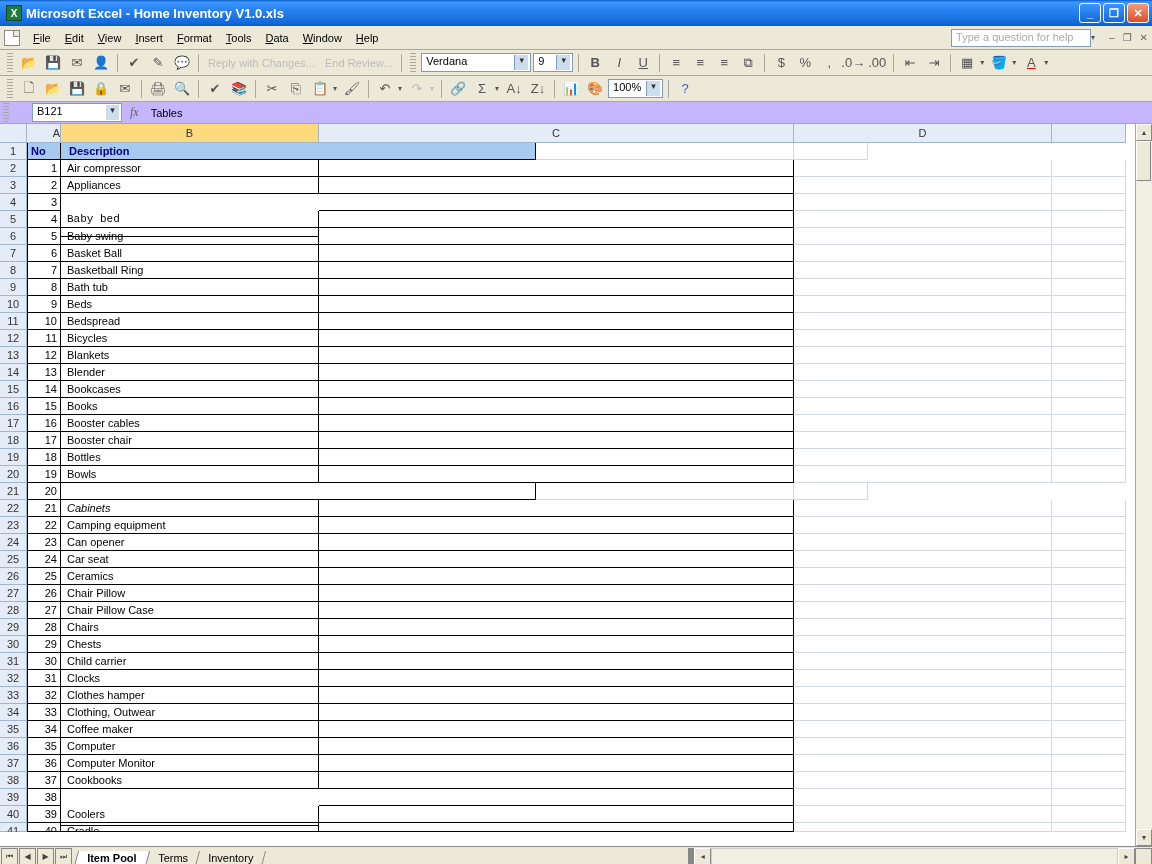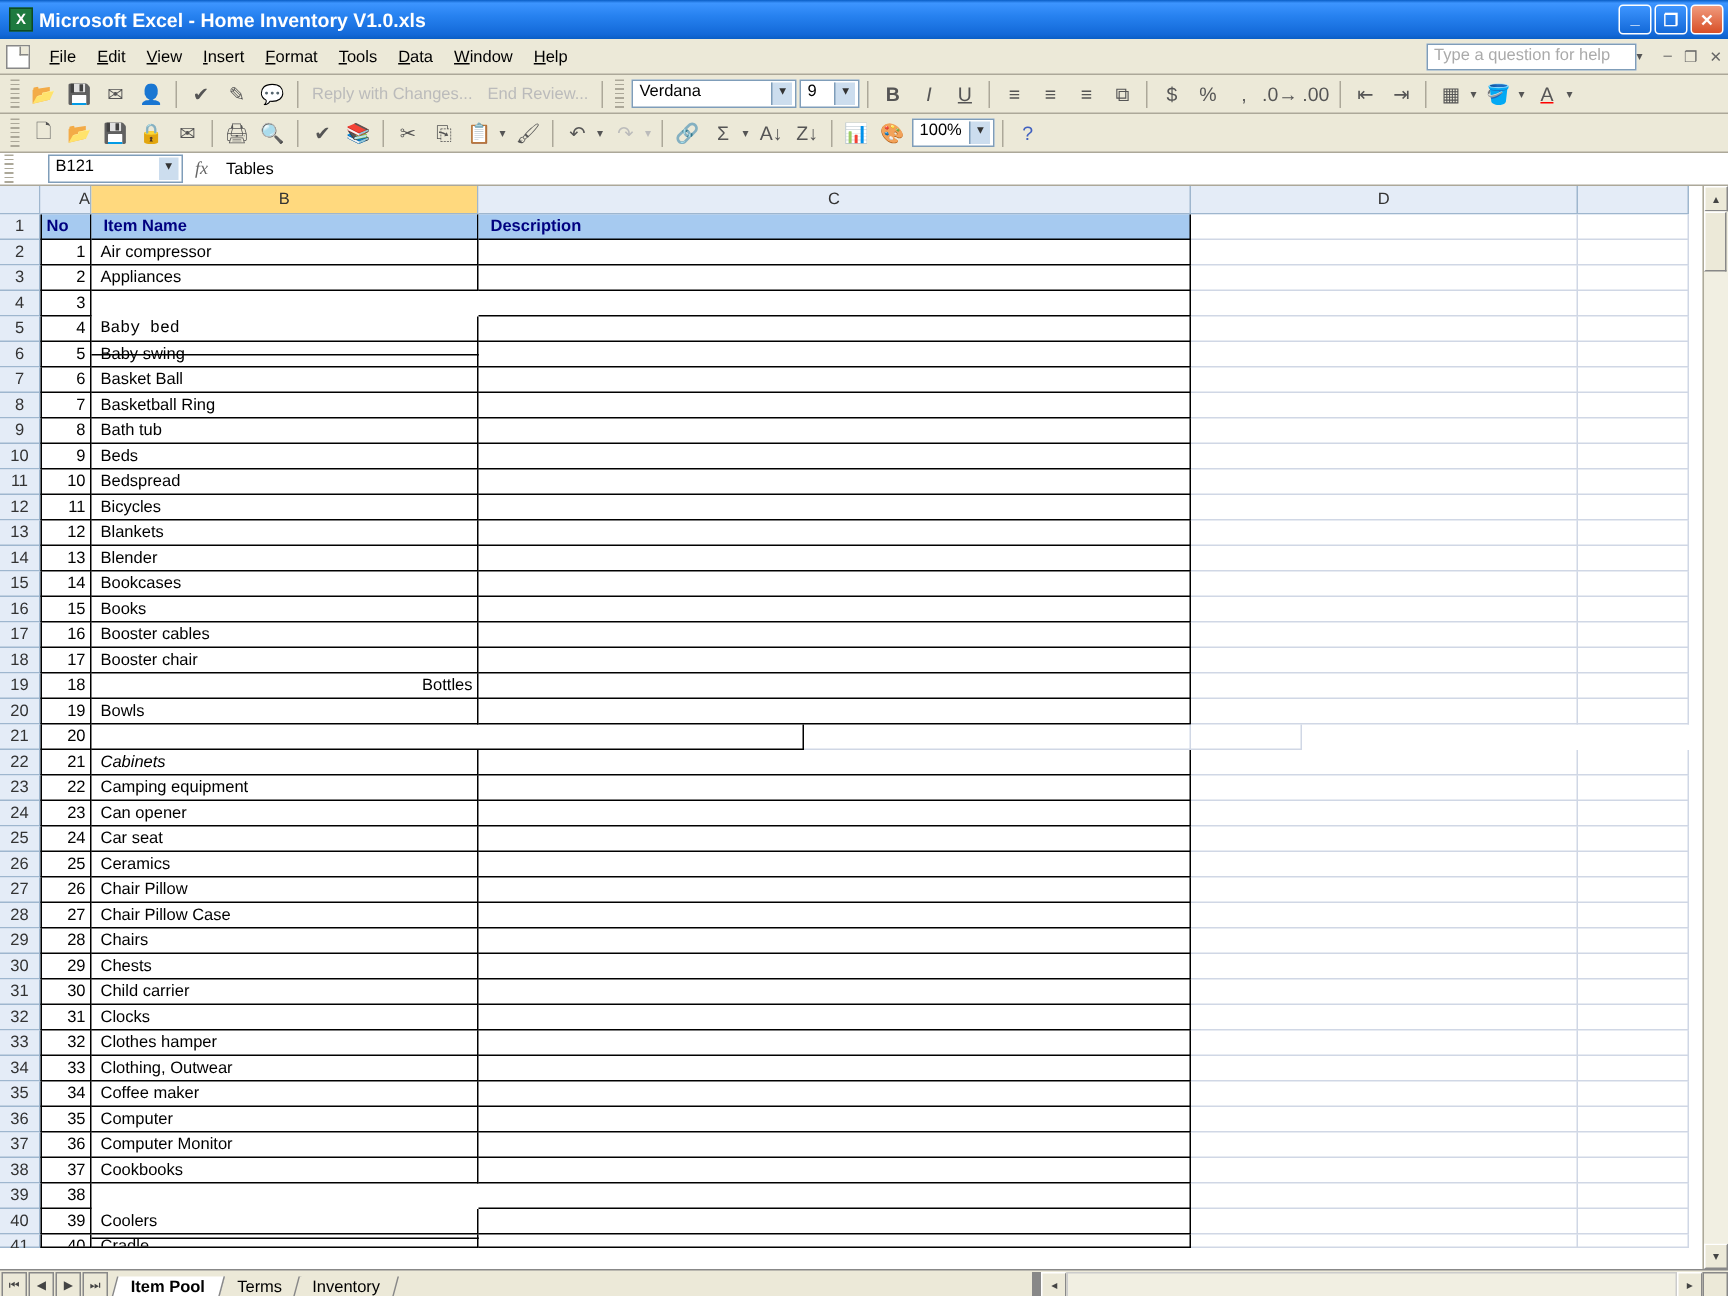--- a/index.html
+++ b/index.html
@@ -21,21 +21,21 @@
 .mdi-btns { display: flex; gap: 8px; margin-left: 12px; color: #666; font-size: 10px; }
 .toolbar { height: 26px; background: #ece9d8; border-bottom: 1px solid #aca899; display: flex; align-items: center; padding: 0 4px; gap: 2px; }
 .tbtn { width: 22px; height: 22px; display: flex; align-items: center; justify-content: center; border: 1px solid transparent; border-radius: 3px; font-size: 13px; color: #555; cursor: default; }
 .tsep { width: 1px; height: 18px; background: #aca899; margin: 0 3px; }
 .tdrop { font-size: 8px; color: #555; margin-left: -2px; padding: 0 2px; }
 .disabled { color: #bbb; }
 .fontbox { width: 110px; height: 19px; border: 1px solid #7f9db9; background: #fff; padding: 1px 16px 1px 4px; font-size: 11px; position: relative; }
 .fontbox::after, .sizebox::after, .bcombo::after { content: "▾"; position: absolute; right: 2px; top: 1px; width: 13px; height: 15px; background: #cde; text-align: center; font-size: 9px; color: #333; border-left: 1px solid #7f9db9; }
 .sizebox { width: 40px; height: 19px; border: 1px solid #7f9db9; background: #fff; padding: 1px 16px 1px 4px; font-size: 11px; position: relative; }
 .zoombox { display: inline-flex; align-items: center; }
-.namebox-row { height: 22px; background: #ffffff; display: flex; align-items: center; border-bottom: 1px solid #aca899; }
+.namebox-row { height: 22px; background: #c4b5fd; display: flex; align-items: center; border-bottom: 1px solid #aca899; }
 .handle { width: 6px; height: 20px; background: repeating-linear-gradient(to bottom, #aca899 0 1px, transparent 1px 3px); margin: 0 3px; }
 .namebox { width: 90px; height: 19px; border: 1px solid #7f9db9; background: #fff; padding: 1px 4px; margin-left: 20px; position: relative; }
 .namebox::after { content: "▾"; position: absolute; right: 2px; top: 1px; width: 13px; height: 15px; background: #cde; text-align: center; font-size: 9px; color: #333; }
 .fx { font-style: italic; font-family: 'Times New Roman', serif; font-size: 12px; margin: 0 8px; color: #666; }
 .formulaval { padding: 1px 4px; }
 .grid-area { position: relative; background: #fff; height: 722px; display: flex; }
 .main-grid { flex: 1; overflow: hidden; }
 .colheads { display: flex; height: 19px; }
 .rowlabel-head { width: 27px; background: #e4ecf7; border-right: 1px solid #9eb6ce; border-bottom: 1px solid #9eb6ce; }
 .colhead { background: #e4ecf7; border-right: 1px solid #9eb6ce; border-bottom: 1px solid #9eb6ce; text-align: center; line-height: 18px; font-size: 11px; color: #333; }
@@ -207,21 +207,20 @@
       <div class="colhead cA">A</div>
       <div class="colhead cB sel">B</div>
       <div class="colhead cC">C</div>
       <div class="colhead cD">D</div>
       <div class="colhead cE"></div>
     </div>
 
     <div class="grow hrow">
       <div class="rowhead">1</div>
       <div class="cell cA">No</div>
-      <div class="cell cB" style="padding-left:8px;">Item Name</div>
       <div class="cell cC" style="padding-left:8px;">Description</div>
       <div class="cell cD" style="background:#fff;border-right:1px solid #d0d7e5;border-bottom:1px solid #d0d7e5;font-weight:normal;"></div>
       <div class="cell cE" style="background:#fff;border-right:1px solid #d0d7e5;border-bottom:1px solid #d0d7e5;font-weight:normal;"></div>
     </div>
     <div id="gridrows">
         <div class="grow databorder">
           <div class="rowhead">2</div>
           <div class="cell cA">1</div>
           <div class="cell cB" style="padding-left:6px;">Air compressor</div>
           <div class="cell cC"></div>
@@ -352,21 +351,21 @@
           <div class="rowhead">18</div>
           <div class="cell cA">17</div>
           <div class="cell cB" style="padding-left:6px;">Booster chair</div>
           <div class="cell cC"></div>
           <div class="cell cD" style="border-right:1px solid #d0d7e5;border-bottom:1px solid #d0d7e5;"></div>
           <div class="cell cE" style="border-right:1px solid #d0d7e5;border-bottom:1px solid #d0d7e5;"></div>
         </div>
         <div class="grow databorder">
           <div class="rowhead">19</div>
           <div class="cell cA">18</div>
-          <div class="cell cB" style="padding-left:6px;text-align:right;">Bottles</div>
+          <div class="cell cB" style="padding-left:6px;">Bottles</div>
           <div class="cell cC"></div>
           <div class="cell cD" style="border-right:1px solid #d0d7e5;border-bottom:1px solid #d0d7e5;"></div>
           <div class="cell cE" style="border-right:1px solid #d0d7e5;border-bottom:1px solid #d0d7e5;"></div>
         </div>
         <div class="grow databorder">
           <div class="rowhead">20</div>
           <div class="cell cA">19</div>
           <div class="cell cB" style="padding-left:6px;">Bowls</div>
           <div class="cell cC"></div>
           <div class="cell cD" style="border-right:1px solid #d0d7e5;border-bottom:1px solid #d0d7e5;"></div>

